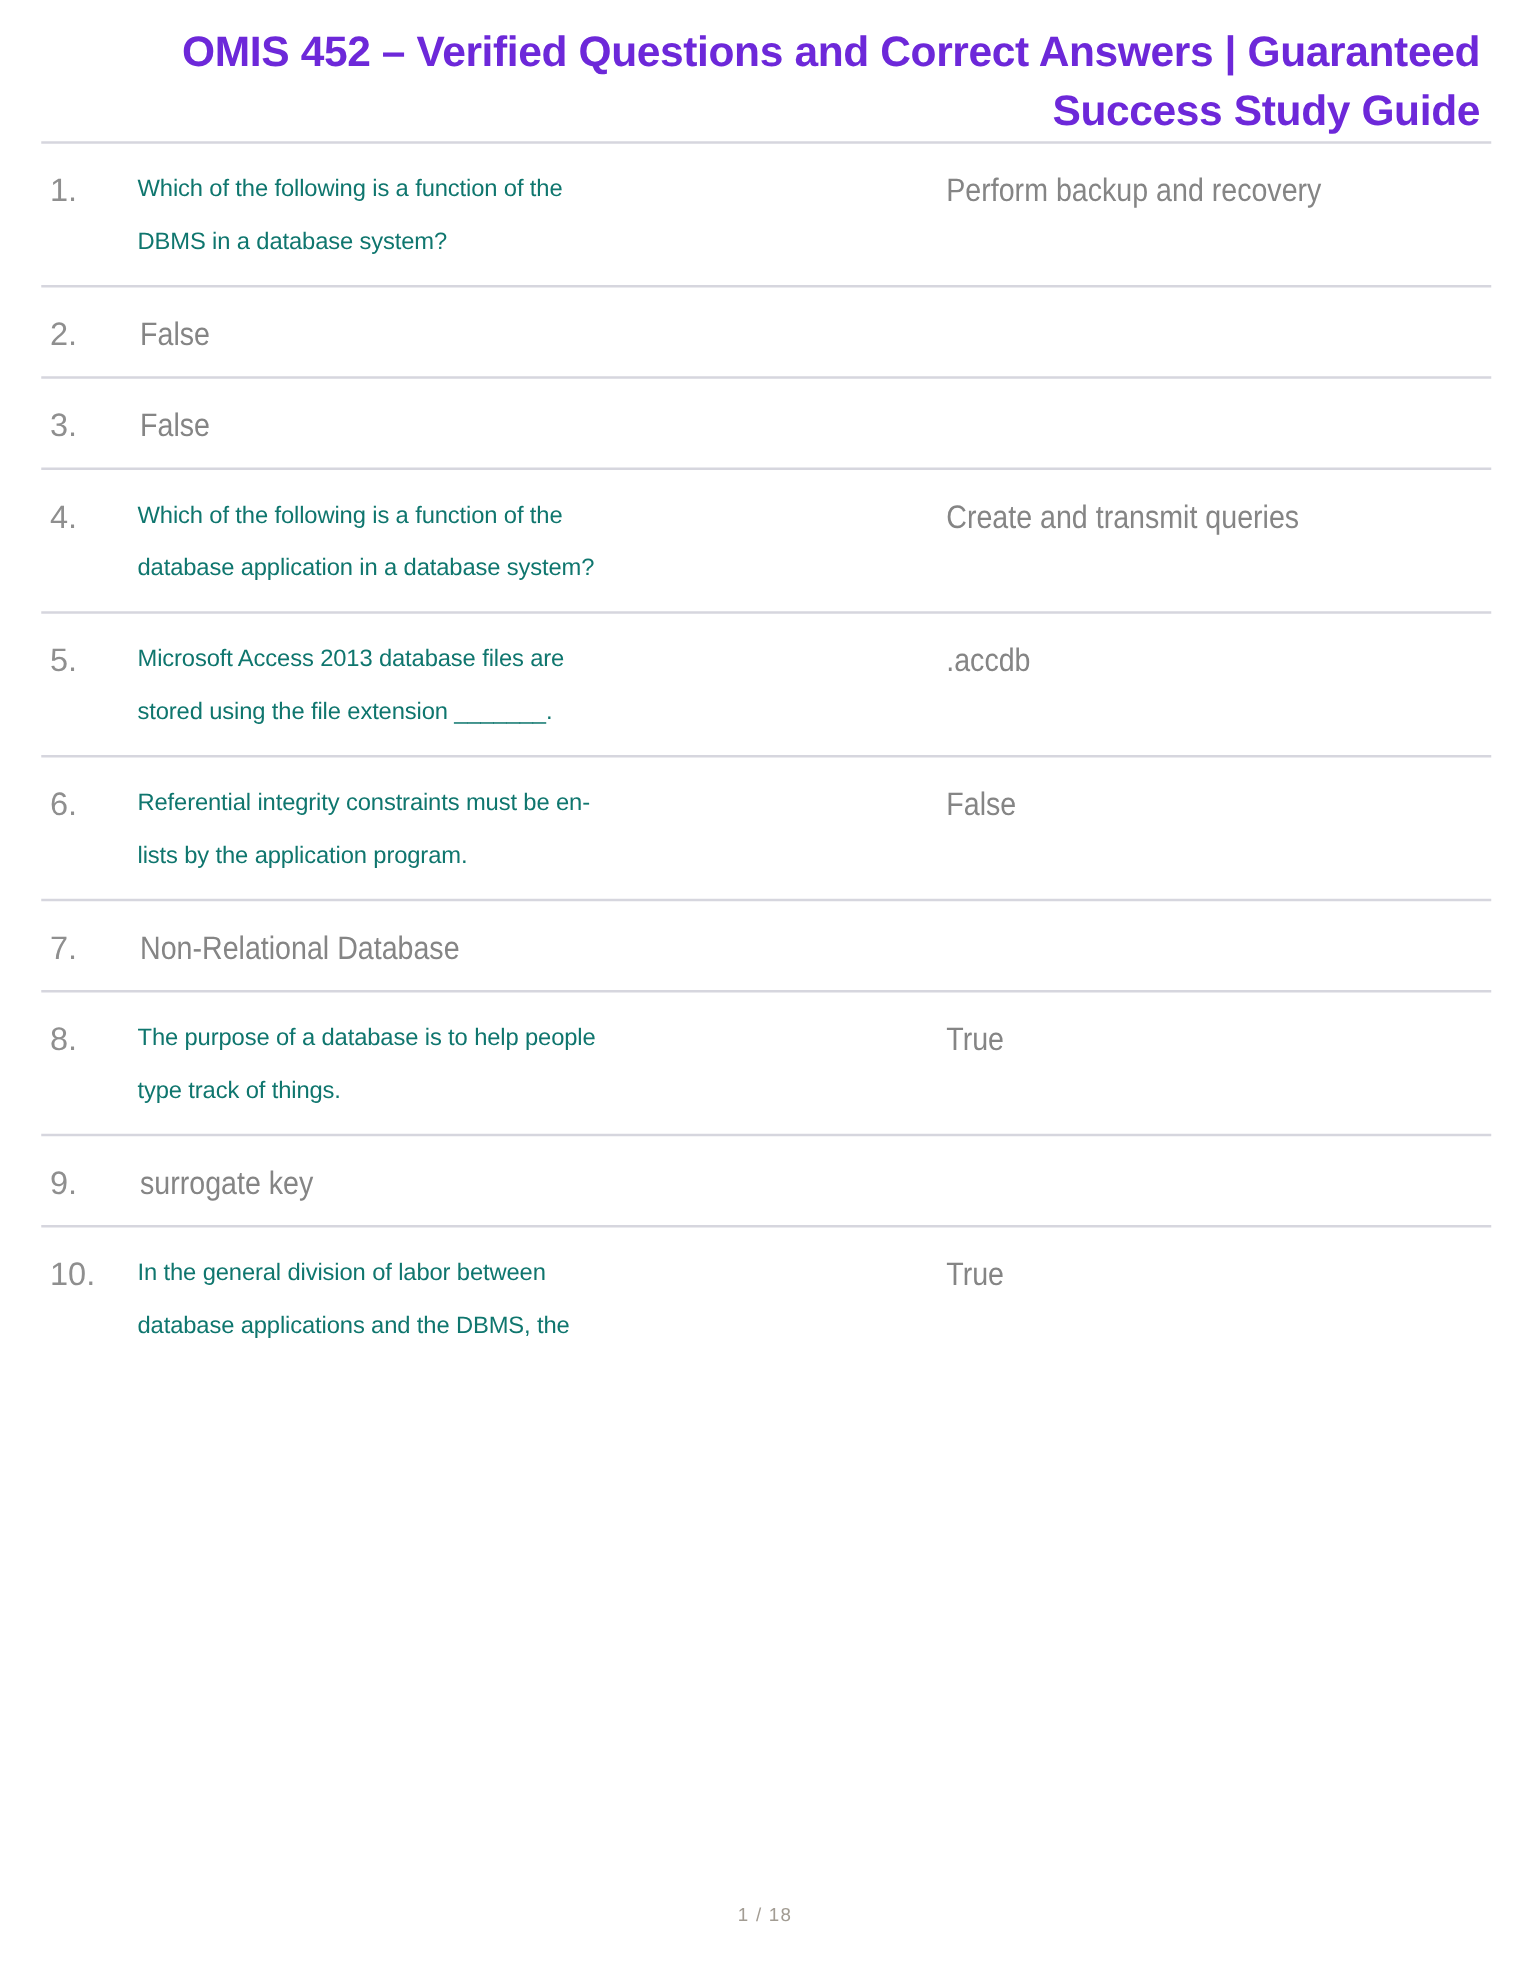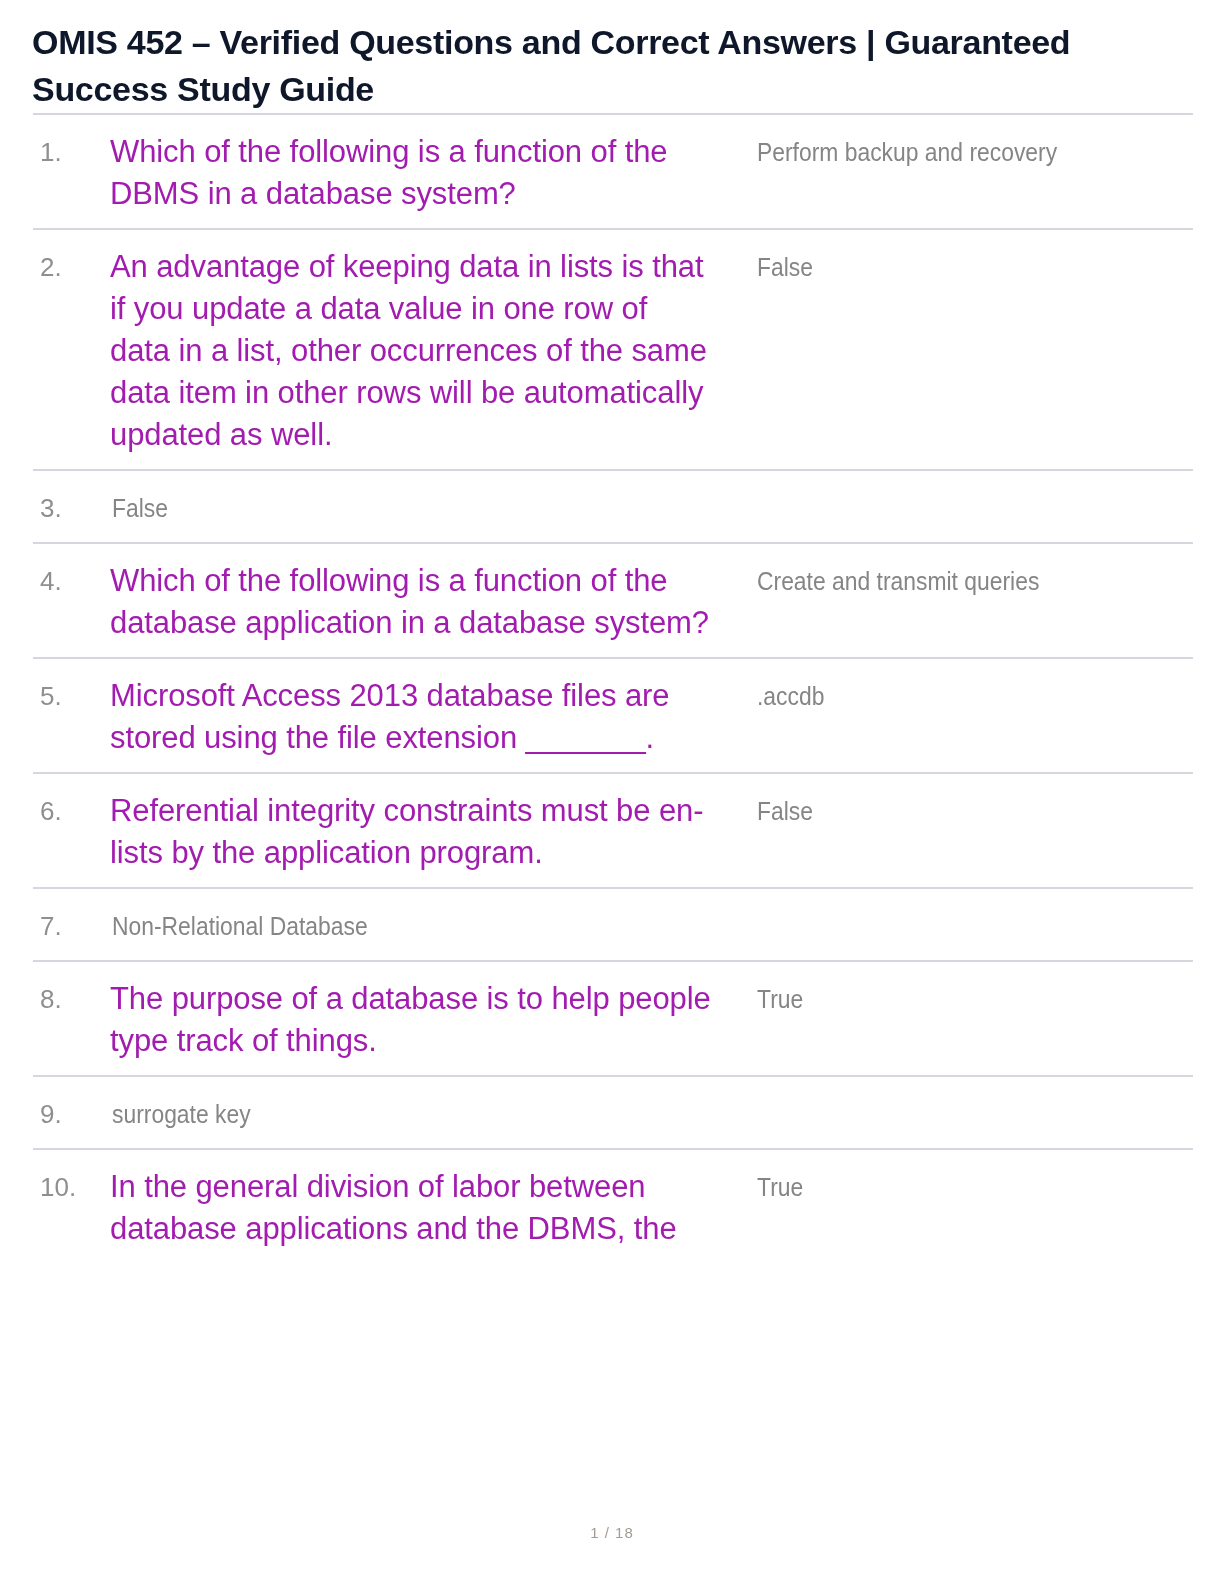--- a/index.html
+++ b/index.html
@@ -14,22 +14,23 @@
     font-family: "Liberation Sans", sans-serif;
     overflow: hidden;
   }
   .title {
     margin: 0;
     padding: 19px 40px 0 32px;
     font-size: 34px;
     line-height: 47px;
     font-weight: 700;
     letter-spacing: -0.3px;
-    color: #0f172a;
+    color: #6d28d9;
     white-space: pre-line;
+    text-align: right;
   }
   .qa-list {
     margin: 0 31px 0 33px;
     border-top: 2px solid #d6d6de;
   }
   .qa-row {
     display: flex;
     align-items: flex-start;
     padding: 16px 8px 13px 7px;
   }
@@ -39,24 +40,24 @@
   .qa-num {
     width: 70px;
     flex-shrink: 0;
     font-size: 26px;
     line-height: 42px;
     color: #8f8f8f;
   }
   .qa-question {
     width: 645px;
     flex-shrink: 0;
-    font-size: 31px;
+    font-size: 19px;
     line-height: 42px;
     letter-spacing: -0.1px;
-    color: #a21caf;
+    color: #0f766e;
     white-space: pre-line;
   }
   .qa-answer {
     flex: 1;
     margin-left: 2px;
     padding-top: 3px;
     font-size: 26px;
     line-height: 36px;
     font-weight: 300;
     color: #858585;
@@ -85,25 +86,20 @@
 
   <div class="qa-row">
     <div class="qa-num">1.</div>
     <div class="qa-question">Which of the following is a function of the
 DBMS in a database system?</div>
     <div class="qa-answer">Perform backup and recovery</div>
   </div>
 
   <div class="qa-row">
     <div class="qa-num">2.</div>
-    <div class="qa-question">An advantage of keeping data in lists is that
-if you update a data value in one row of
-data in a list, other occurrences of the same
-data item in other rows will be automatically
-updated as well.</div>
     <div class="qa-answer">False</div>
   </div>
 
   <div class="qa-row">
     <div class="qa-num">3.</div>
     <div class="qa-answer">False</div>
   </div>
 
   <div class="qa-row">
     <div class="qa-num">4.</div>

